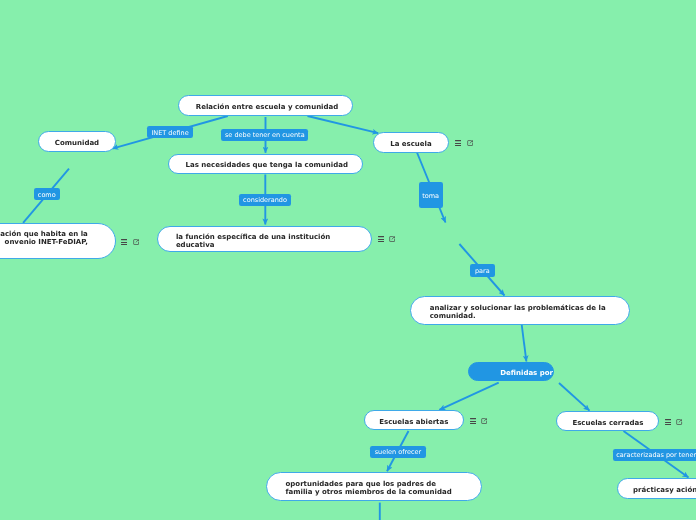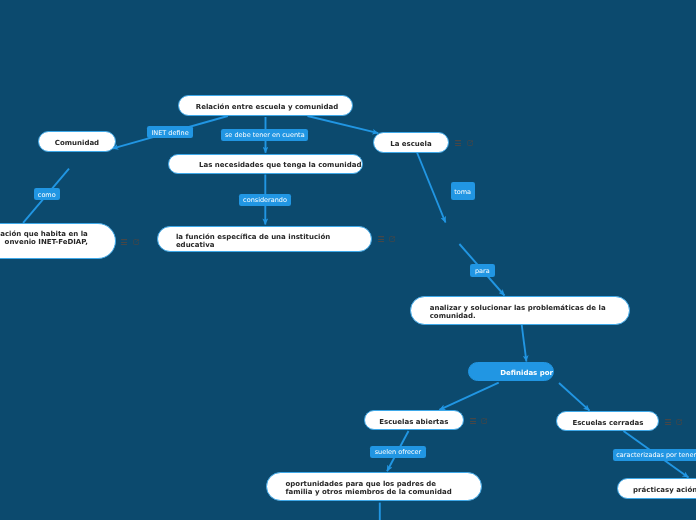--- a/index.html
+++ b/index.html
@@ -1,19 +1,19 @@
 <!DOCTYPE html>
 <html><head>
 <meta charset="utf-8">
 <title>Mapa conceptual - Relacion entre escuela y comunidad</title>
 <style>
   html,body{margin:0;padding:0;}
   body{width:696px;height:520px;background:#ffffff;overflow:hidden;
        font-family:"DejaVu Sans",sans-serif;}
-  #canvas{position:relative;width:696px;height:520px;overflow:hidden;background:#0c4a6e;}
+  #canvas{position:relative;width:696px;height:520px;overflow:hidden;background:#86efac;}
   svg.edges{position:absolute;left:0;top:0;width:696px;height:520px;pointer-events:none;}
   .node{position:absolute;box-sizing:border-box;border:1.4px solid #3fa9e9;
         border-radius:999px;background:#ffffff;display:flex;align-items:center;}
   .node .txt{font-weight:bold;font-size:7px;color:#262626;line-height:8px;
              white-space:pre;transform:translateZ(0);position:relative;top:1.5px;}
   .node.filled{background:#2196e3;border-color:#2196e3;}
   .node.filled .txt{color:#ffffff;}
   .lbl{position:absolute;box-sizing:border-box;background:#2196e3;border-radius:2.2px;
        color:#ffffff;font-size:6.5px;display:flex;align-items:center;justify-content:center;
        white-space:nowrap;}
@@ -50,21 +50,21 @@
   </svg>
 
   <div class="node" style="left:178px;top:95px;width:175px;height:21.2px;padding-left:16.8px;">
     <span class="txt">Relación entre escuela y comunidad</span>
   </div>
 
   <div class="node" style="left:38.2px;top:131px;width:77.4px;height:20.8px;padding-left:15.6px;">
     <span class="txt">Comunidad</span>
   </div>
 
-  <div class="node" style="left:167.5px;top:154.1px;width:195px;height:19.8px;padding-left:0;justify-content:flex-end;">
+  <div class="node" style="left:167.5px;top:154.1px;width:195px;height:19.8px;padding-left:17px;">
     <span class="txt">Las necesidades que tenga la comunidad</span>
   </div>
 
   <div class="node" style="left:373.2px;top:132.4px;width:75.6px;height:20.6px;padding-left:16.0px;">
     <span class="txt">La escuela</span>
   </div>
 
   <div class="node" style="left:-77px;top:222.5px;width:192.9px;height:36.9px;padding-left:-1.2px;overflow:visible;">
     <span class="txt" style="position:absolute;left:0;top:0;width:100%;height:100%;display:block;">
       <span class="ln" style="position:absolute;right:27.1px;top:6.4px;">ación que habita en la</span>
@@ -109,21 +109,21 @@
   </div>
   <div class="lbl" style="left:221.3px;top:128.6px;width:87px;height:12px;">
     <span>se debe tener en cuenta</span>
   </div>
   <div class="lbl" style="left:34px;top:188.3px;width:25.5px;height:12px;">
     <span>como</span>
   </div>
   <div class="lbl" style="left:239.4px;top:193.6px;width:51.3px;height:12px;">
     <span>considerando</span>
   </div>
-  <div class="lbl" style="left:418.6px;top:182.1px;width:24.1px;height:18px;margin-left:32px;">
+  <div class="lbl" style="left:418.6px;top:182.1px;width:24.1px;height:26px;">
     <span>toma</span>
   </div>
   <div class="lbl" style="left:470px;top:264.2px;width:24.7px;height:12.6px;">
     <span>para</span>
   </div>
   <div class="lbl" style="left:370.3px;top:445.6px;width:55.4px;height:12.4px;">
     <span>suelen ofrecer</span>
   </div>
   <div class="lbl" style="left:612.7px;top:448.6px;width:87px;height:12.1px;">
     <span>caracterizadas por tener</span>

